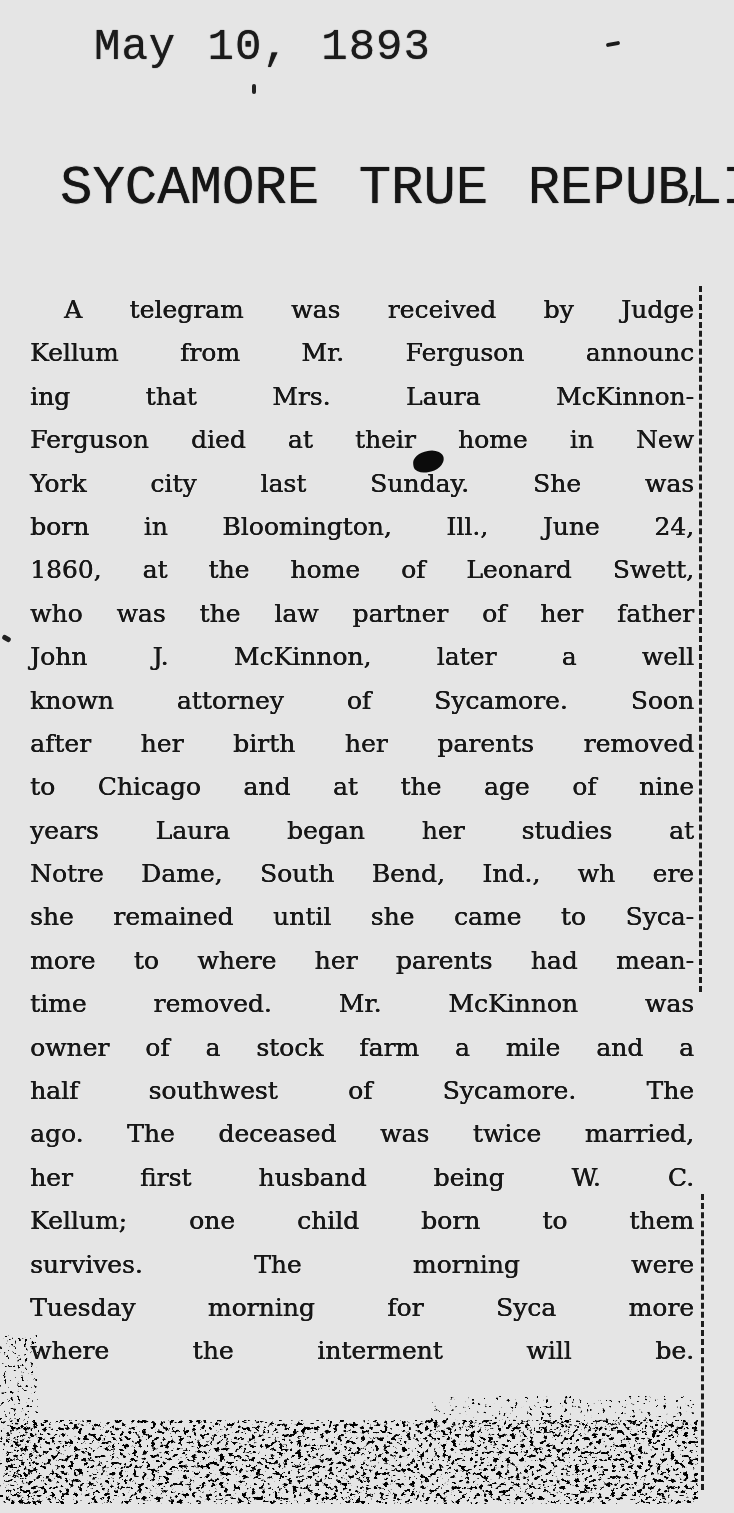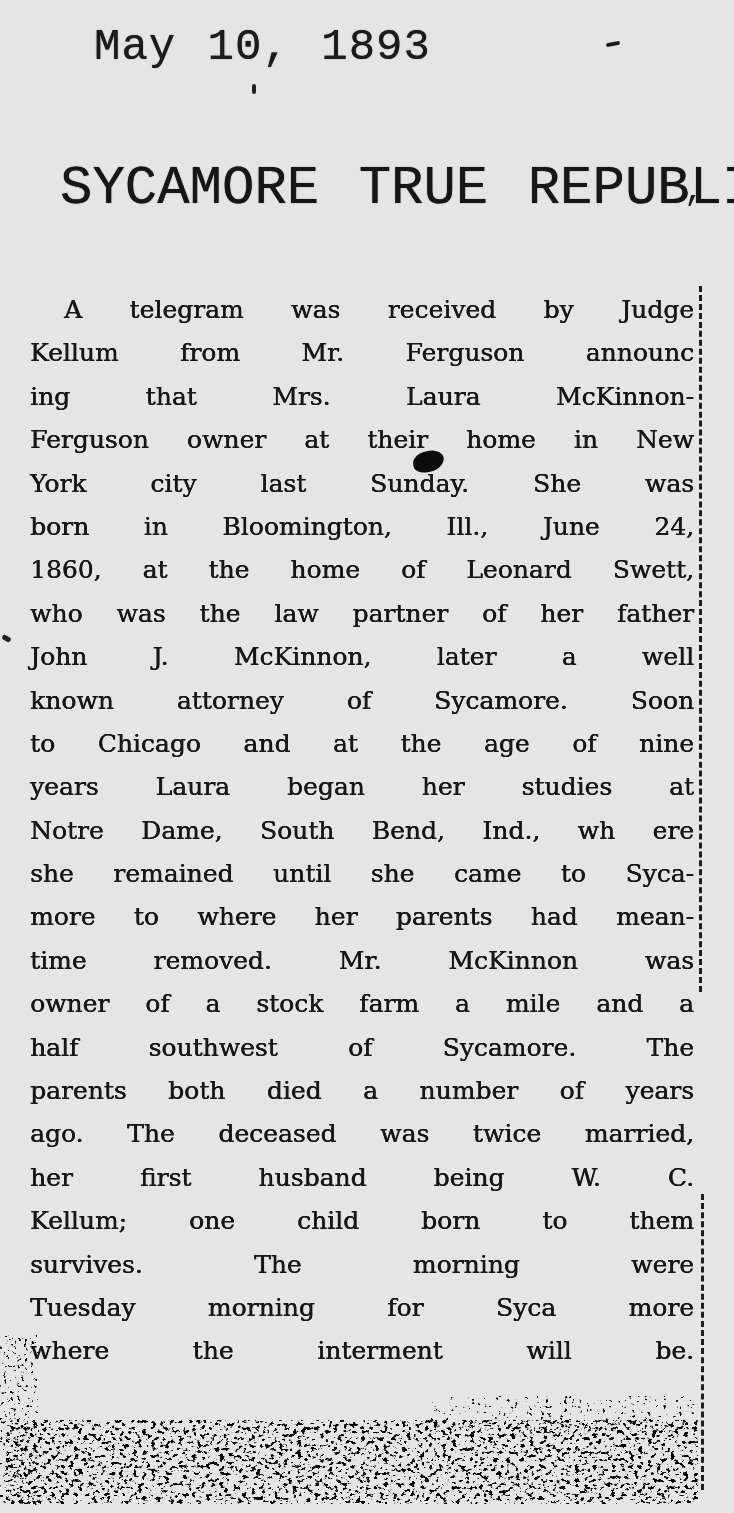--- a/index.html
+++ b/index.html
@@ -119,36 +119,36 @@
   <div class="dot-below-date"></div>
   <div class="stray-dash"></div>
 
   <div class="masthead">SYCAMORE TRUE REPUBLICAN</div>
   <div class="masthead-mark">,</div>
 
   <div class="article">
     <div class="line first">A telegram was received by Judge</div>
     <div class="line">Kellum from Mr. Ferguson announc</div>
     <div class="line">ing that Mrs. Laura McKinnon-</div>
-    <div class="line">Ferguson owner at their home in New</div>
+    <div class="line">Ferguson died at their home in New</div>
     <div class="line">York city last Sunday. She was</div>
     <div class="line">born in Bloomington, Ill., June 24,</div>
     <div class="line">1860, at the home of Leonard Swett,</div>
     <div class="line">who was the law partner of her father</div>
     <div class="line">John J. McKinnon, later a well</div>
     <div class="line">known attorney of Sycamore. Soon</div>
+    <div class="line">after her birth her parents removed</div>
     <div class="line">to Chicago and at the age of nine</div>
     <div class="line">years Laura began her studies at</div>
     <div class="line">Notre Dame, South Bend, Ind., wh ere</div>
     <div class="line">she remained until she came to Syca-</div>
     <div class="line">more to where her parents had mean-</div>
     <div class="line">time removed. Mr. McKinnon was</div>
     <div class="line">owner of a stock farm a mile and a</div>
     <div class="line">half southwest of Sycamore. The</div>
-    <div class="line">parents both died a number of years</div>
     <div class="line">ago. The deceased was twice married,</div>
     <div class="line">her first husband being W. C.</div>
     <div class="line">Kellum; one child born to them</div>
     <div class="line">survives. The morning were</div>
     <div class="line">Tuesday morning for Syca more</div>
     <div class="line">where the interment will be.</div>
   </div>
 
   <div class="rule rule-a"></div>
   <div class="rule rule-b"></div>

